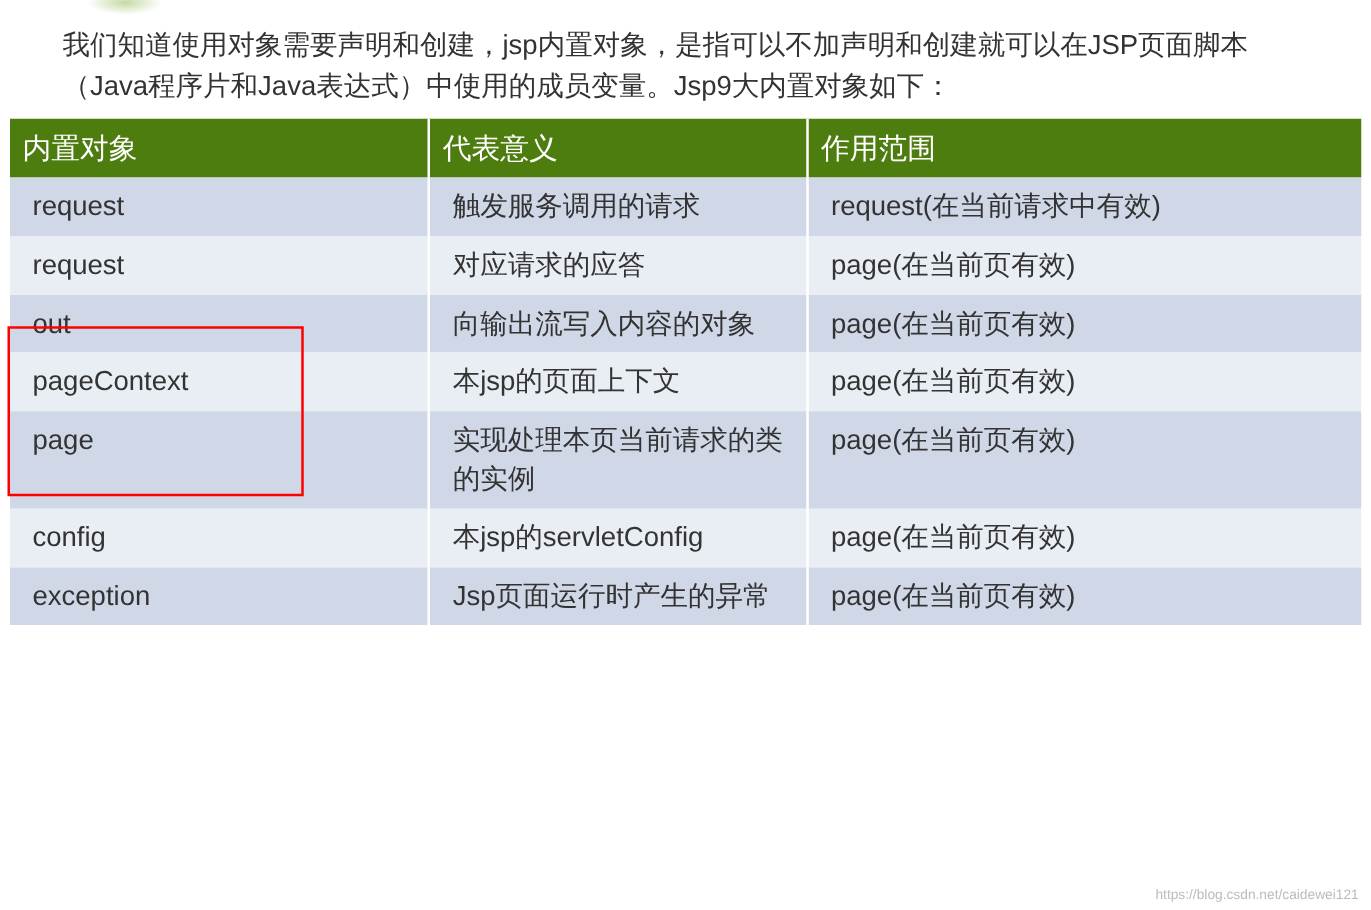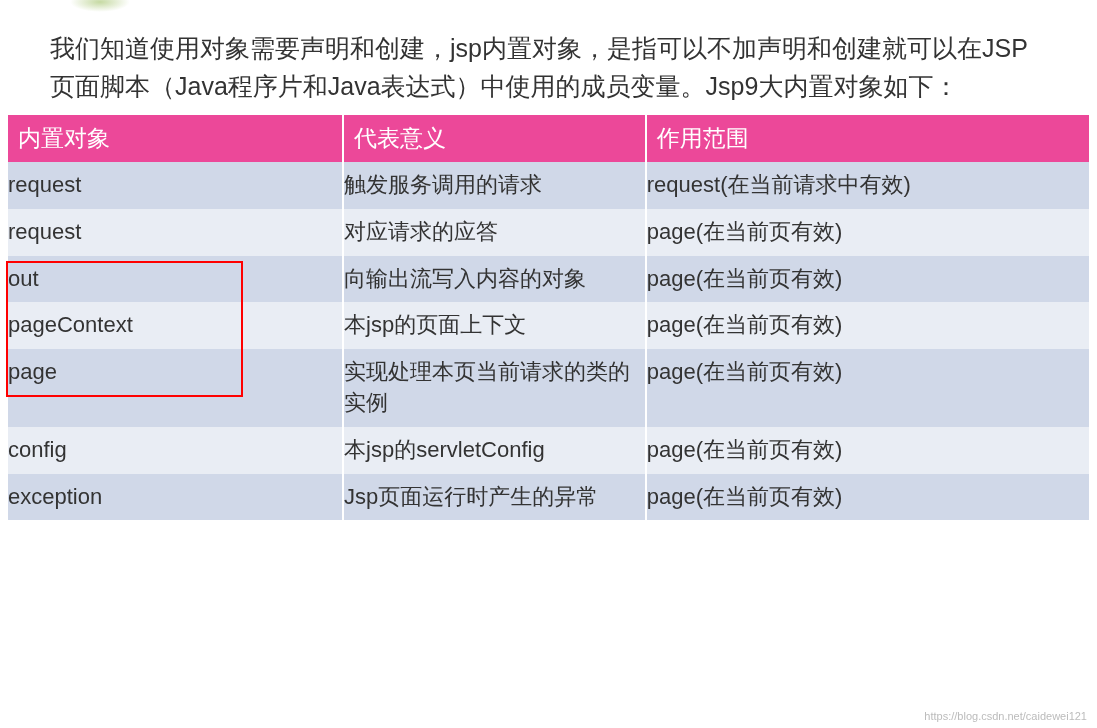--- a/index.html
+++ b/index.html
@@ -9,49 +9,49 @@
     }
     body {
       font-family: "Microsoft YaHei", "SimSun", Arial, sans-serif;
       background: #ffffff;
       width: 1097px;
       height: 728px;
       position: relative;
       overflow: hidden;
     }
     .intro-text {
-      padding: 30px 50px 10px 50px;
-      font-size: 25px;
+      padding: 19px 50px 10px 50px;
+      font-size: 22px;
       line-height: 1.5;
       color: #333;
     }
     .table-container {
       padding: 0 8px;
       position: relative;
     }
     table {
       width: 100%;
       border-collapse: collapse;
       table-layout: fixed;
     }
     thead th {
-      background-color: #ec4899;
+      background-color: #4d7c0f;
       color: #ffffff;
       text-align: left;
       padding: 8px 10px;
       font-size: 23px;
       font-weight: normal;
       border-right: 2px solid #ffffff;
     }
     thead th:last-child {
       border-right: none;
       margin-left: 20px;
     }
     tbody td {
-      padding: 8px 0;
+      padding: 8px 18px;
       font-size: 22px;
       color: #333;
       border-right: 2px solid #ffffff;
       vertical-align: top;
       line-height: 1.4;
     }
     tbody td:last-child {
       border-right: none;
     }
     tbody tr:nth-child(odd) {

